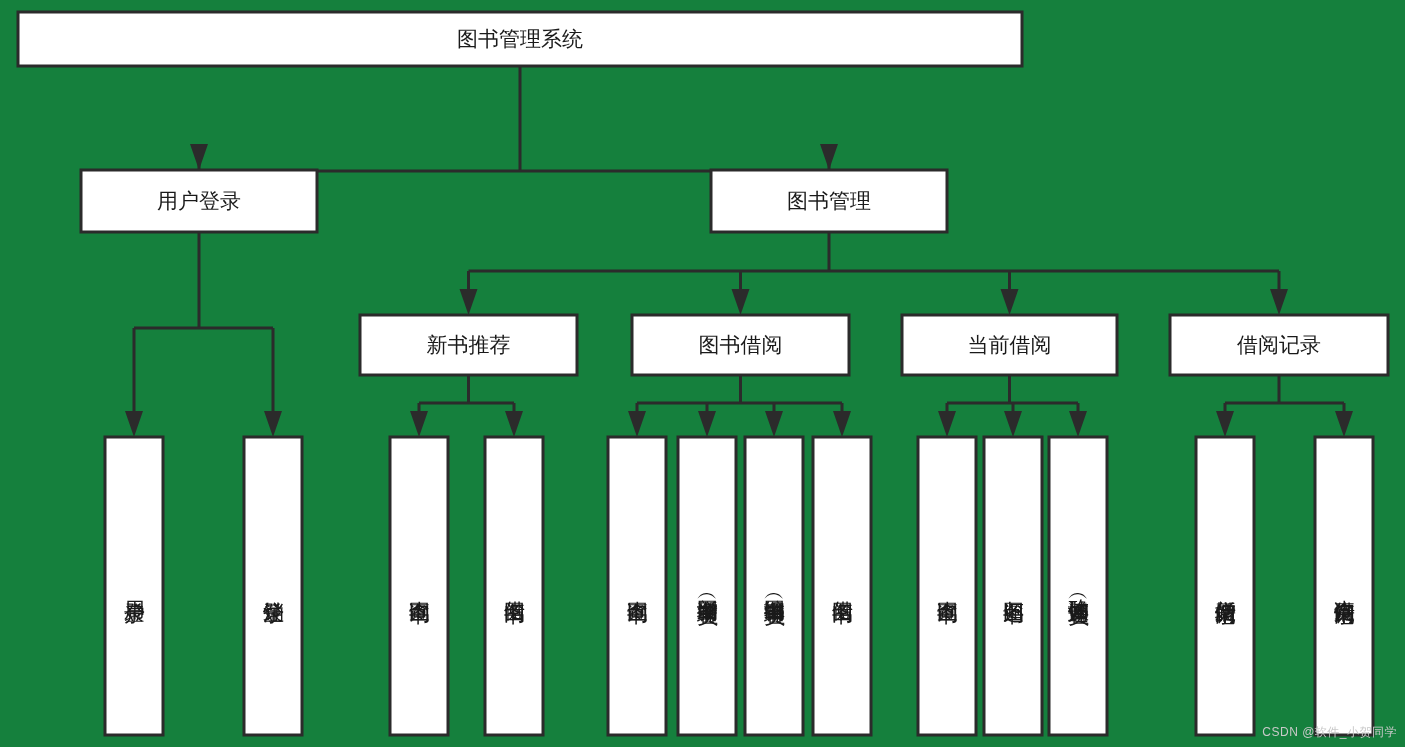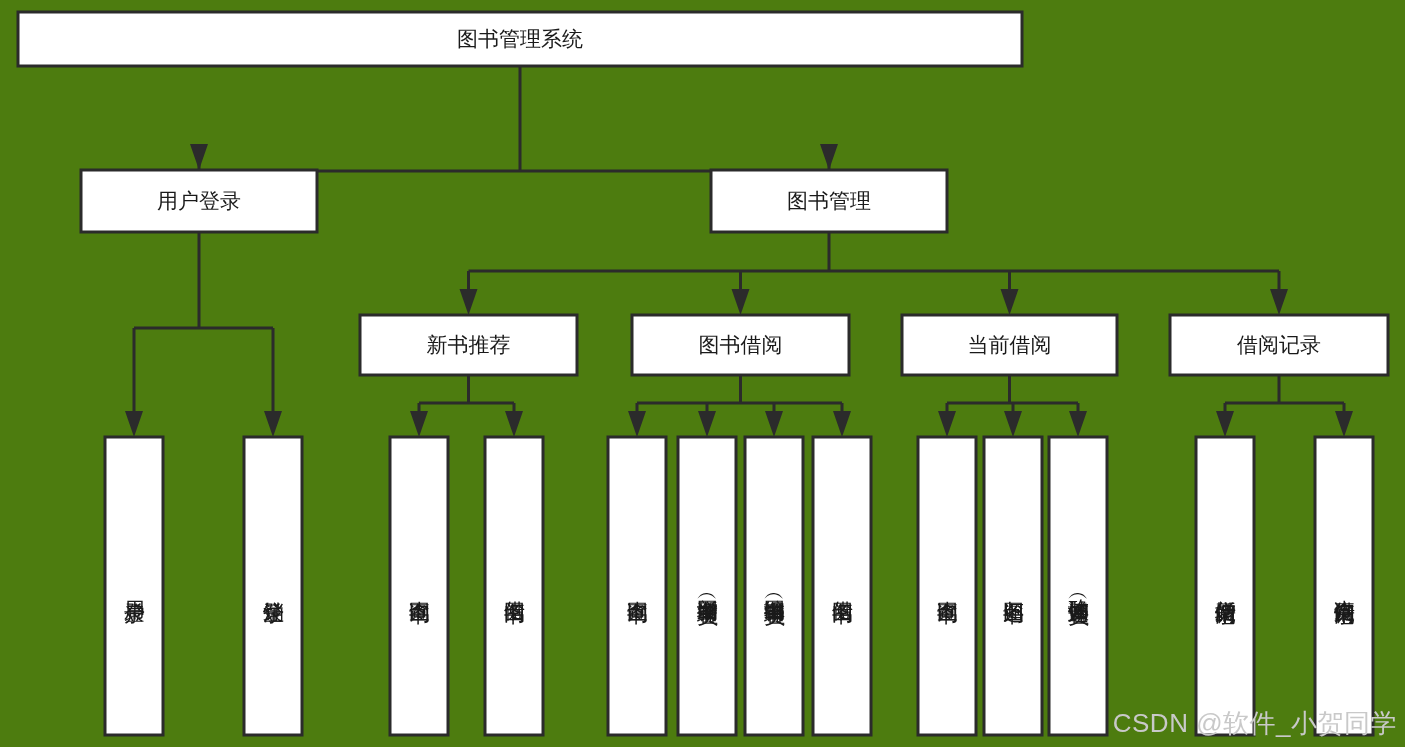--- a/index.html
+++ b/index.html
@@ -10,21 +10,21 @@
   body {
     width: 1405px;
     height: 747px;
     font-family: "Liberation Sans", "DejaVu Sans", sans-serif;
     overflow: hidden;
   }
   #diagram-root {
     position: relative;
     width: 1405px;
     height: 747px;
-    background: #4d7c0f;
+    background: #15803d;
   }
   svg.diagram-canvas {
     position: absolute;
     left: 0;
     top: 0;
     width: 1405px;
     height: 747px;
   }
   .node-box {
     fill: #ffffff;
@@ -61,21 +61,21 @@
     align-items: center;
     justify-content: center;
     white-space: nowrap;
     pointer-events: none;
   }
   .watermark {
     position: absolute;
     right: 8px;
     bottom: 6px;
     font-family: "Liberation Sans", "DejaVu Sans", sans-serif;
-    font-size: 26px;
+    font-size: 12px;
     color: #c9c9c9;
     white-space: nowrap;
     letter-spacing: 0.5px;
   }
 </style>
 </head>
 <body>
 
 <div id="diagram-root">
   <svg class="diagram-canvas" viewBox="0 0 1405 747">

